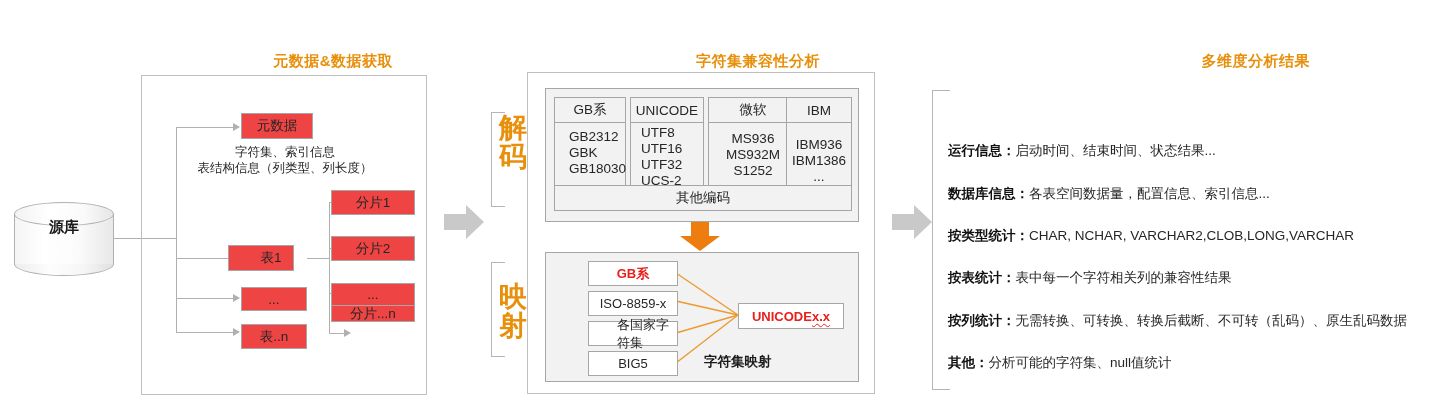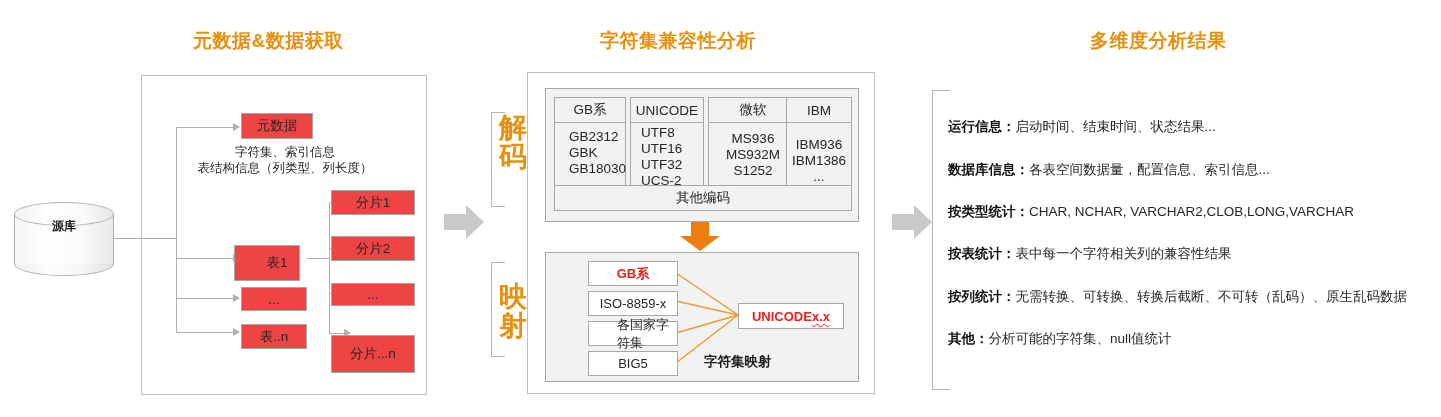--- a/index.html
+++ b/index.html
@@ -13,24 +13,25 @@
     height:417px;
     background:#ffffff;
     overflow:hidden;
   }
   .abs{position:absolute;}
 
   
   .section-title{
     color:#E8900C;
     font-weight:bold;
-    font-size:19px;
+    font-size:15px;
     letter-spacing:0.5px;
     white-space:nowrap;
-    text-align:left;
+    text-align:right;
+    margin-top:24px;
   }
 
   
   .box{
     border:1.5px solid #A6A6A6;
     background:#ef4444;
     box-sizing:border-box;
     display:flex;
     align-items:center;
     justify-content:center;
@@ -71,21 +72,21 @@
     border-radius:50%;
     background:linear-gradient(to right,#ededed 0%,#fdfdfd 35%,#f6f6f6 70%,#e0e0e0 100%);
     box-sizing:border-box;
     clip-path:inset(50% 0 0 0 );
   }
   .cyl-label{
     position:absolute;
     left:14px; top:218px;
     width:100px;
     text-align:center;
-    font-size:12px;
+    font-size:15px;
     font-weight:bold;
     color:#1a1a1a;
     z-index:4;
   }
 
   
   .ln-h{position:absolute;height:0;border-top:1.3px solid #B0B0B0;}
   .ln-v{position:absolute;width:0;border-left:1.3px solid #B0B0B0;}
   .arrowhead{
     position:absolute;
@@ -181,20 +182,21 @@
     position:absolute;
     font-size:13.5px;font-weight:bold;color:#1a1a1a;
   }
 
   
   .result-line{
     position:absolute;
     font-size:13.5px;
     color:#262626;
     white-space:nowrap;
+    margin-top:24px;
   }
   .result-line b{font-weight:bold;color:#111;}
 
   .squiggle{
     text-decoration:underline wavy #E8201B;
     text-decoration-thickness:1px;
     text-underline-offset:2px;
   }
 </style>
 </head>
@@ -223,21 +225,21 @@
   <div class="arrowhead abs" style="left:233px;top:122.5px;"></div>
   <div class="box abs" style="left:241px;top:113px;width:72px;height:26px;">元数据</div>
 
   <div class="abs" style="left:150px;top:144px;width:270px;text-align:center;font-size:12.5px;color:#262626;line-height:16px;">
     <div>字符集、索引信息</div>
     <div>表结构信息（列类型、列长度）</div>
   </div>
 
   <div class="ln-h abs" style="left:176px;top:258px;width:58px;"></div>
   <div class="arrowhead abs" style="left:233px;top:253.5px;"></div>
-  <div class="box abs" style="left:234px;top:245px;width:66px;height:36px;padding-left:20px;">表1</div>
+  <div class="box abs" style="left:228px;top:245px;width:66px;height:26px;padding-left:20px;">表1</div>
 
   <div class="ln-h abs" style="left:176px;top:298px;width:58px;"></div>
   <div class="arrowhead abs" style="left:233px;top:293.5px;"></div>
   <div class="box abs" style="left:241px;top:287px;width:66px;height:24px;">...</div>
 
   <div class="ln-h abs" style="left:176px;top:332px;width:58px;"></div>
   <div class="arrowhead abs" style="left:233px;top:327.5px;"></div>
   <div class="box abs" style="left:241px;top:324px;width:66px;height:25px;">表..n</div>
 
   <div class="ln-h abs" style="left:307px;top:258px;width:22px;"></div>
@@ -250,21 +252,21 @@
   <div class="ln-h abs" style="left:329px;top:248px;width:16px;"></div>
   <div class="arrowhead abs" style="left:344px;top:243.5px;"></div>
   <div class="box abs" style="left:331px;top:236px;width:84px;height:25px;">分片2</div>
 
   <div class="ln-h abs" style="left:329px;top:293px;width:16px;"></div>
   <div class="arrowhead abs" style="left:344px;top:288.5px;"></div>
   <div class="box abs" style="left:331px;top:283px;width:84px;height:23px;">...</div>
 
   <div class="ln-h abs" style="left:329px;top:333px;width:16px;"></div>
   <div class="arrowhead abs" style="left:344px;top:328.5px;"></div>
-  <div class="box abs" style="left:331px;top:335px;width:84px;height:38px;">分片...n</div>
+  <div class="box abs" style="left:331px;top:305px;width:84px;height:17px;">分片...n</div>
 
   <svg class="block-arrow" style="left:442px;top:200px;" viewBox="0 0 44 44">
     <path d="M2,14 L24,14 L24,5 L42,22 L24,39 L24,30 L2,30 Z" fill="#C9C9C9"></path>
   </svg>
 
   <div class="bracket abs" style="left:491px;top:112px;width:14px;height:95px;"></div>
   <div class="v-label abs" style="left:497px;top:113px;">
     <div>解码</div>
   </div>
 

